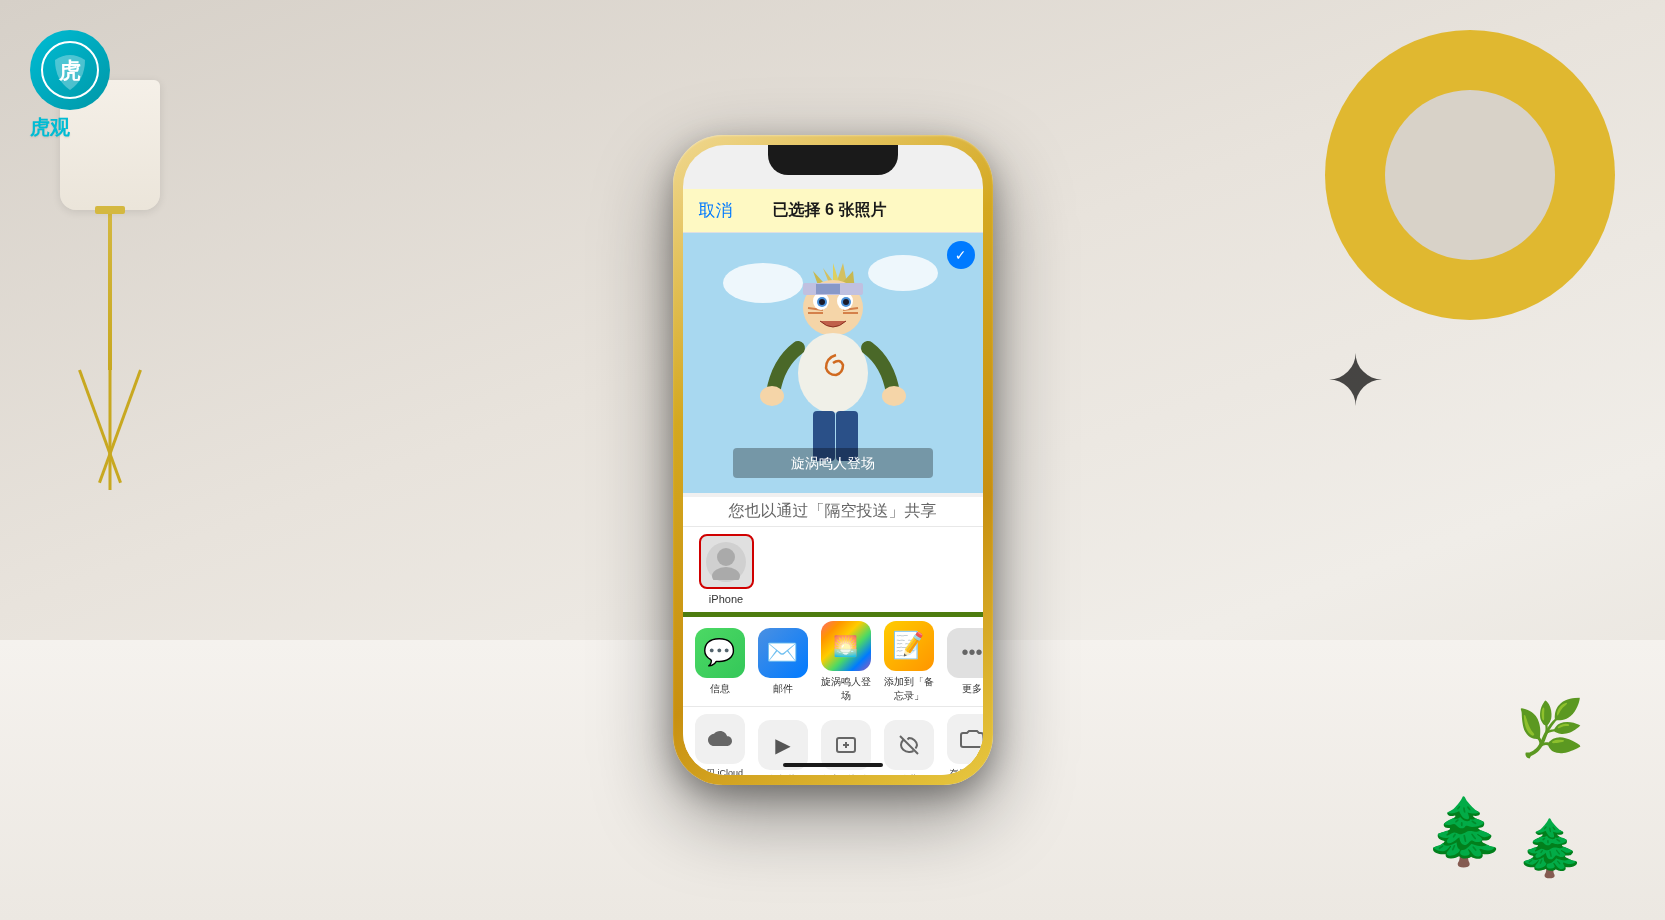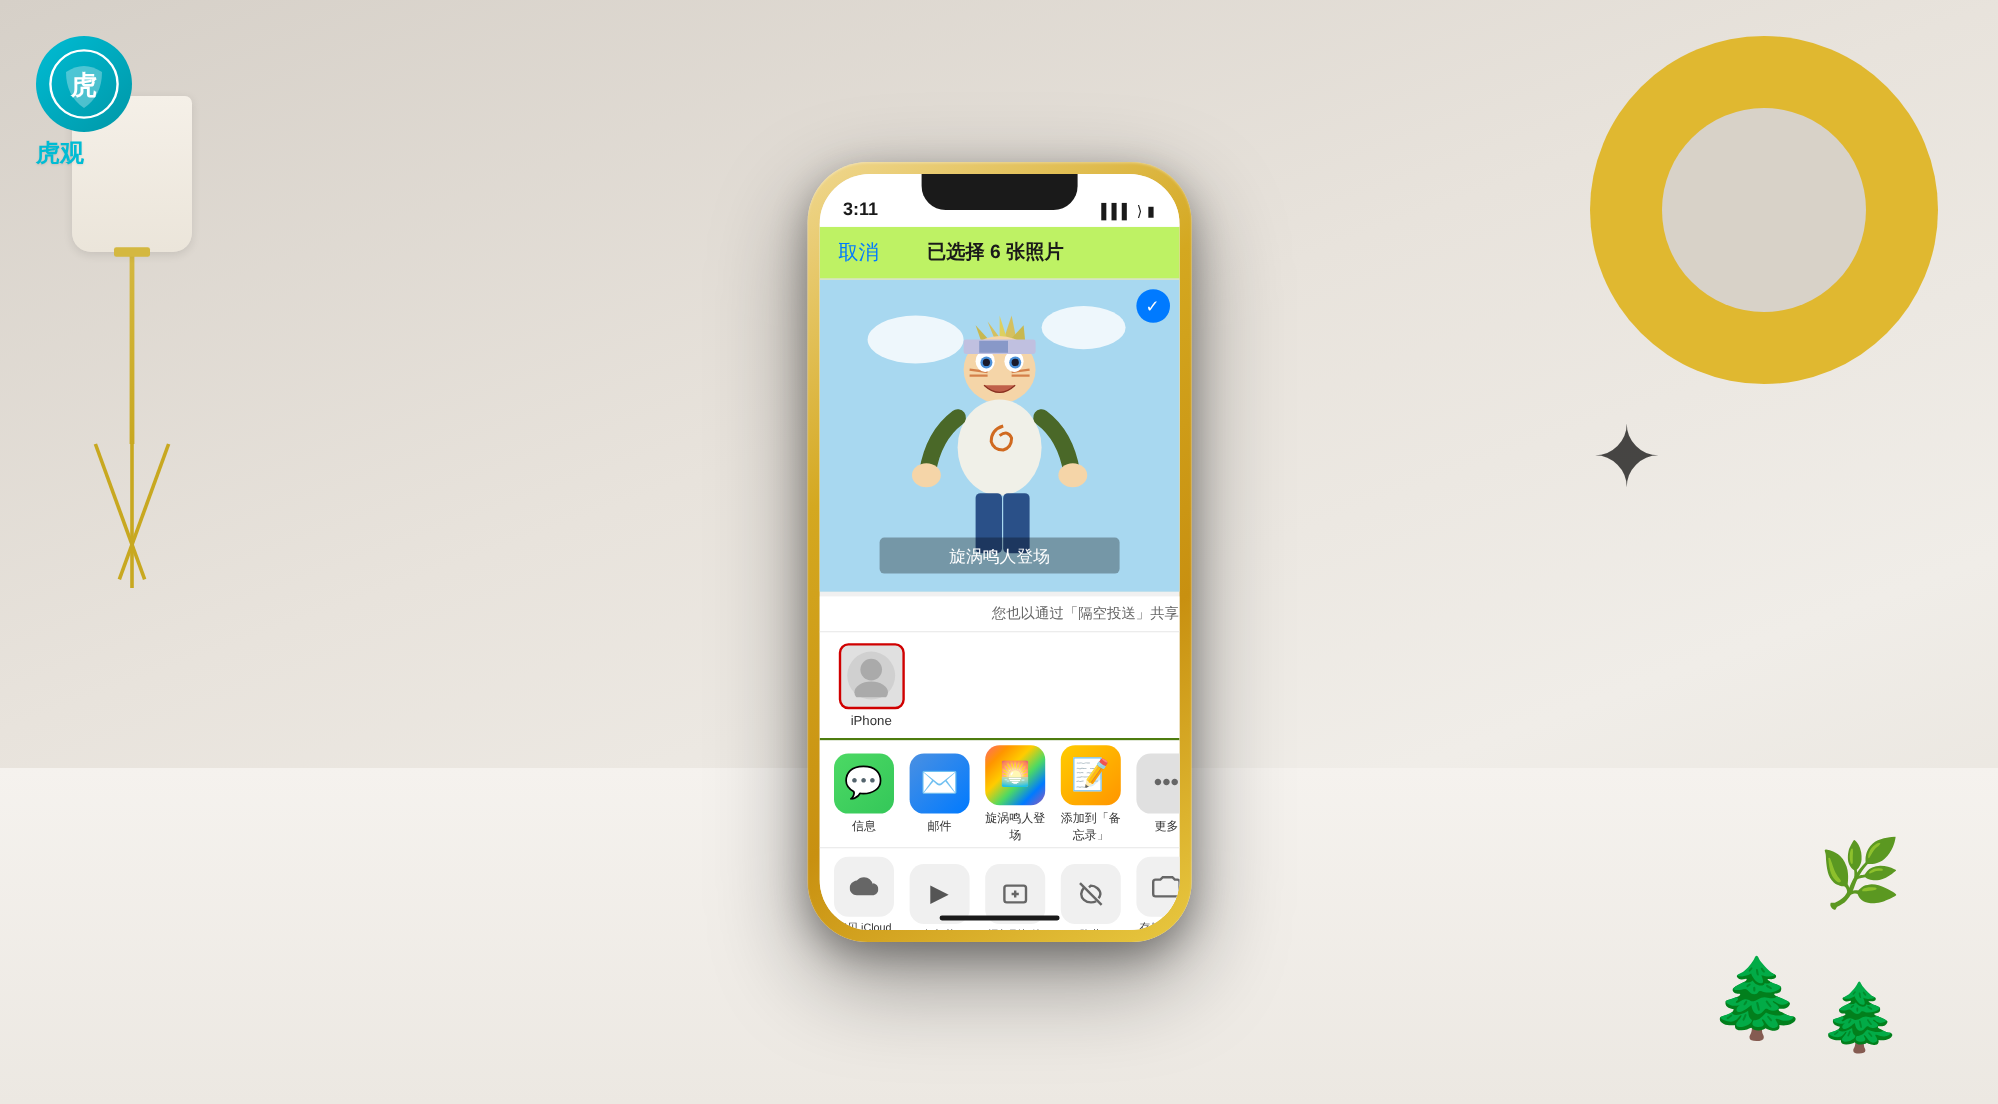--- a/index.html
+++ b/index.html
@@ -122,21 +122,21 @@
       font-size: 12px;
       color: #1a1a1a;
     }
 
     
     .nav-bar {
       position: absolute;
       top: 44px;
       left: 0; right: 0;
       height: 44px;
-      background: #bef264;
+      background: #fef9c3;
       display: flex;
       align-items: center;
       justify-content: space-between;
       padding: 0 16px;
       border-bottom: 1px solid #e0e0e0;
       z-index: 14;
       text-align: right;
     }
     .nav-cancel {
       font-size: 17px;
@@ -187,34 +187,34 @@
 
     
     .share-prompt {
       position: absolute;
       top: 352px;
       left: 0; right: 0;
       height: 30px;
       background: white;
       display: flex;
       align-items: center;
-      justify-content: flex-end;
-      font-size: 12px;
+      justify-content: center;
+      font-size: 16px;
       color: #666;
       border-bottom: 1px solid #e8e8e8;
     }
 
     
     .airdrop-section {
       position: absolute;
       top: 382px;
       left: 0; right: 0;
       height: 90px;
       background: white;
-      border-bottom: 2px solid #4d7c0f;
+      border-bottom: 5px solid #4d7c0f;
       display: flex;
       align-items: center;
       padding: 10px 16px;
     }
     .airdrop-device {
       display: flex;
       flex-direction: column;
       align-items: center;
       gap: 4px;
     }
@@ -485,28 +485,20 @@
 <div style="position:absolute; right:80px; bottom:160px; font-size:55px; z-index:3; color:#2d5a27;">🌿</div>
 <div style="position:absolute; right:160px; bottom:50px; font-size:65px; z-index:4;">🌲</div>
 <div style="position:absolute; right:80px; bottom:40px; font-size:55px; z-index:4;">🌲</div>
 
 <div class="phone-wrapper">
   <div class="iphone">
     <div class="iphone-inner">
 
       <div class="notch"></div>
 
-      <div class="status-bar">
-        <span class="status-time">3:11</span>
-        <div class="status-icons">
-          <span>▌▌▌</span>
-          <span>⟩</span>
-          <span>▮</span>
-        </div>
-      </div>
 
       <div class="nav-bar">
         <span class="nav-cancel">取消</span>
         <span class="nav-title">已选择 6 张照片</span>
         <span class="nav-placeholder"></span>
       </div>
 
       <div class="photo-preview">
 
         <div class="photo-main">

